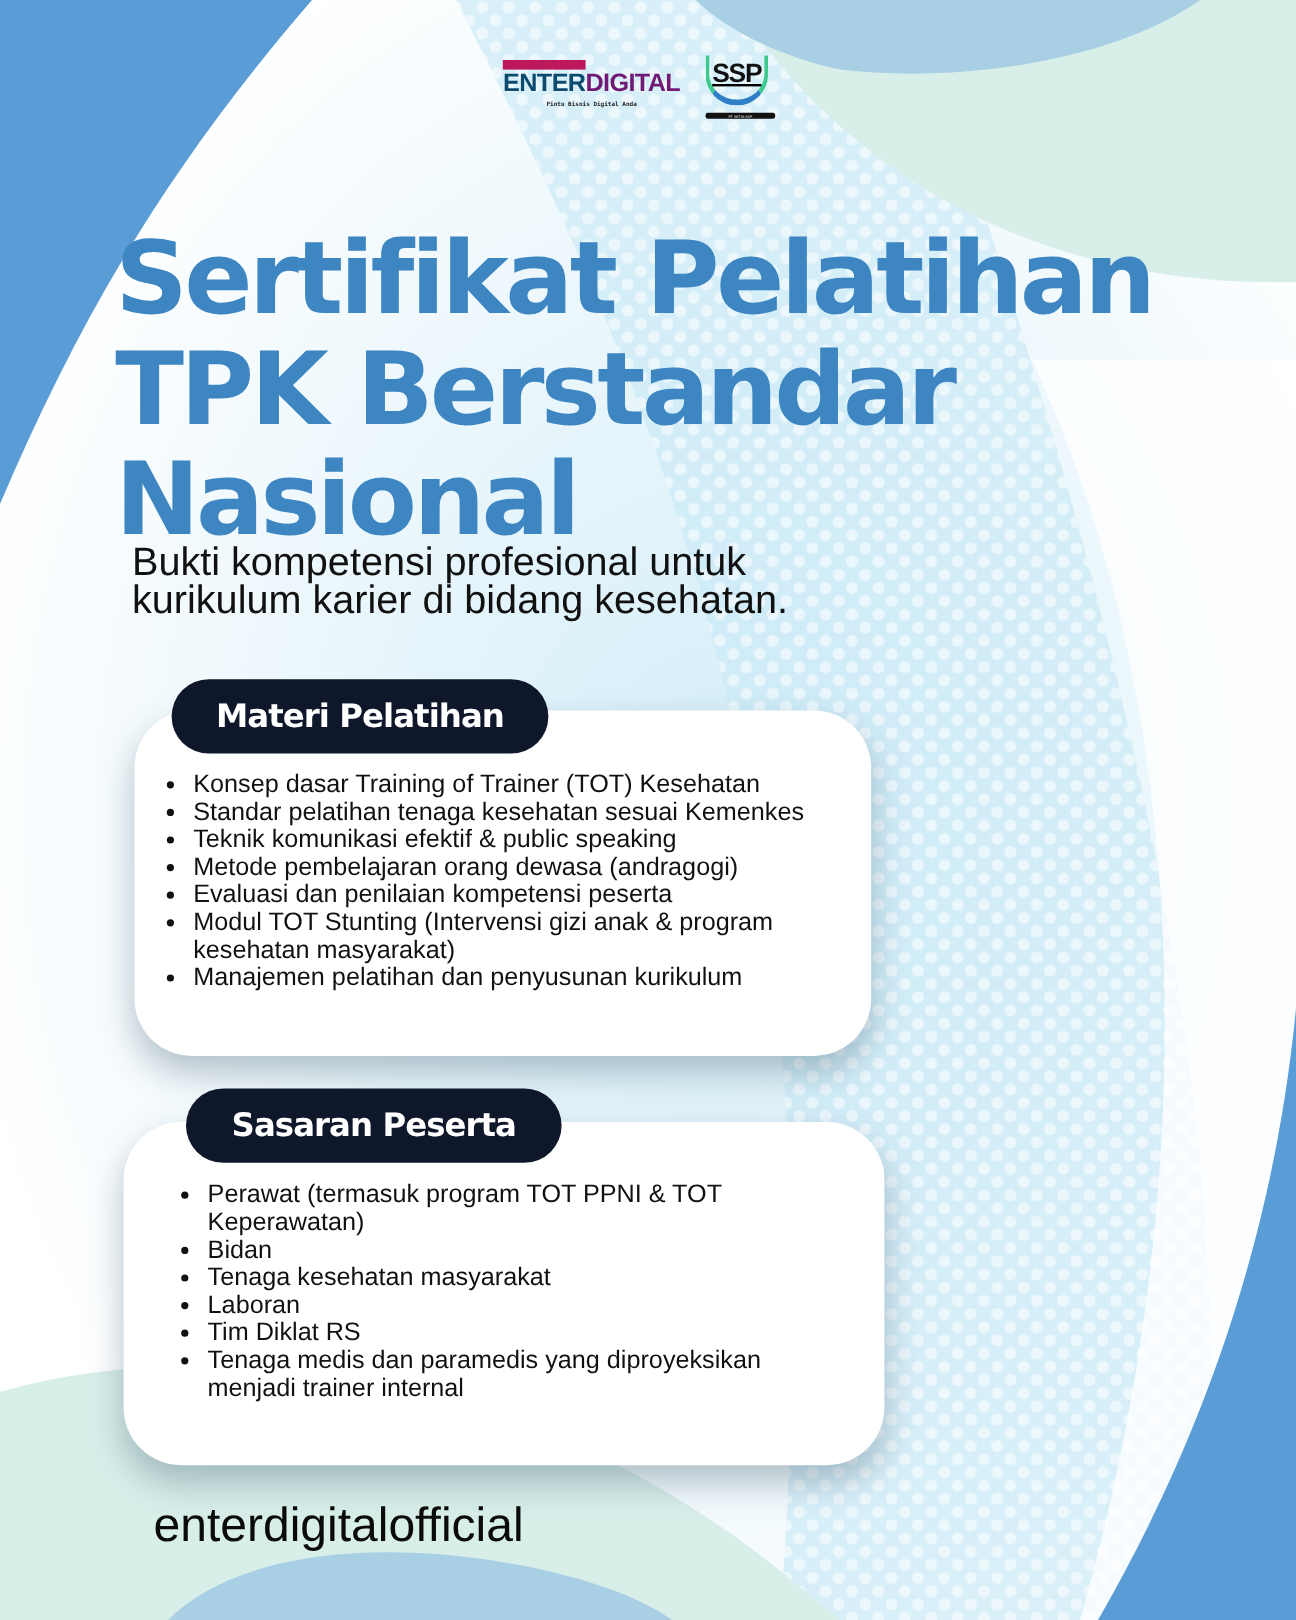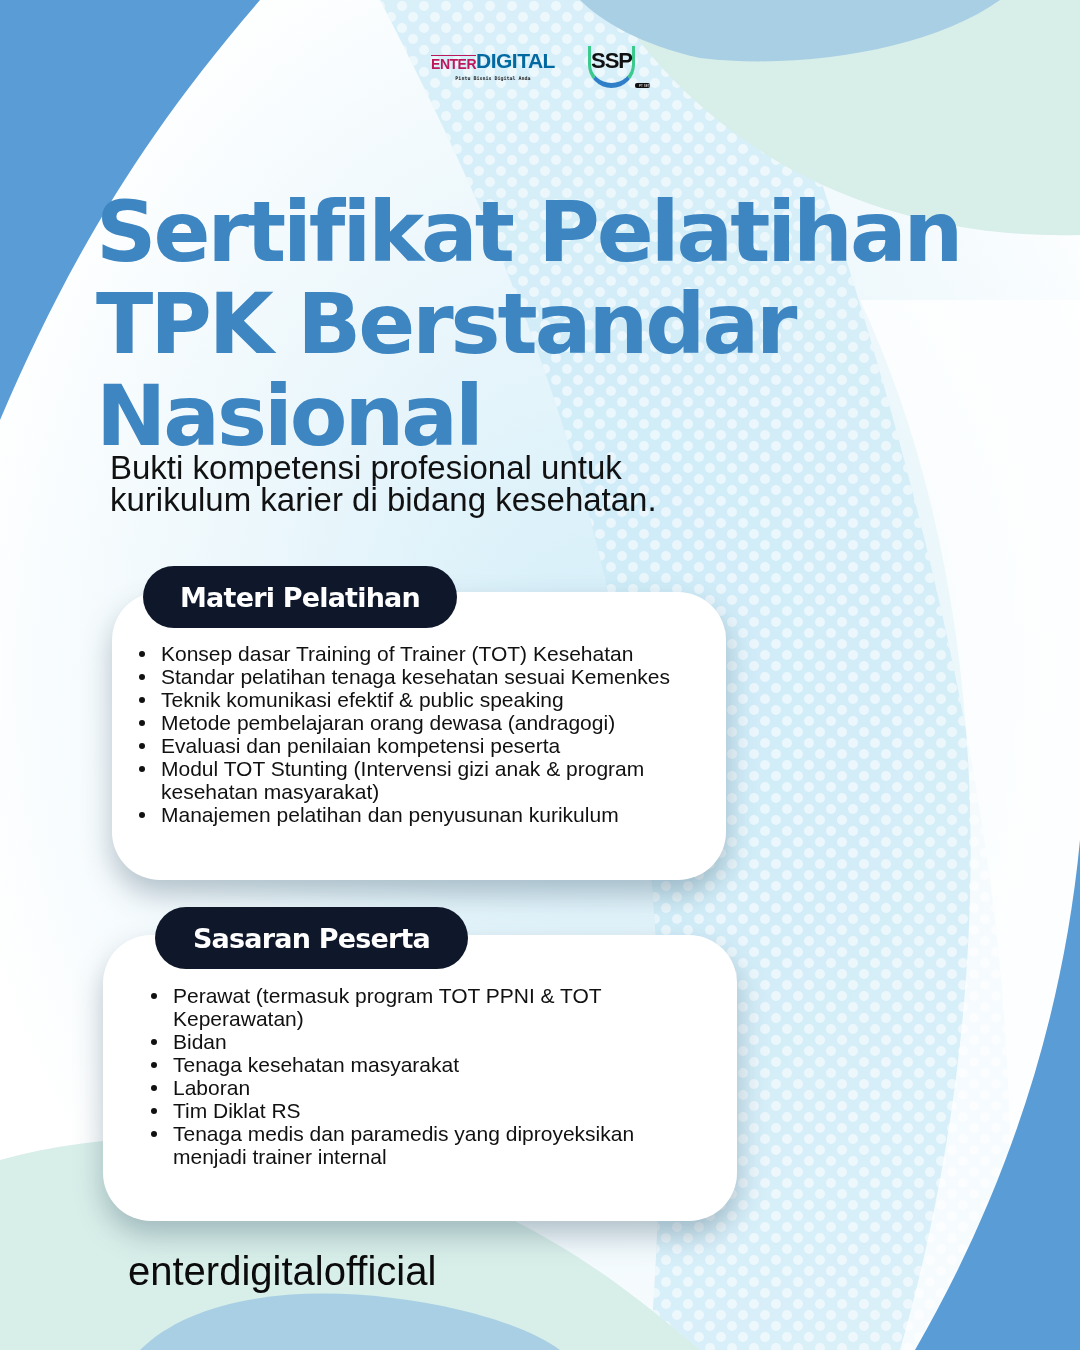--- a/index.html
+++ b/index.html
@@ -9,24 +9,24 @@
       background: #eaf6fb;
       font-family: "Liberation Sans", sans-serif;
     }
     .bg-layer { position: absolute; inset: 0; overflow: hidden; }
     .bg-svg { position: absolute; left: 0; top: 0; width: 1080px; height: 1350px; }
 
     
     .logos { position: absolute; top: 50px; left: 436px; display: flex; gap: 38px; align-items: flex-start; }
     .logo-enter { display: flex; flex-direction: column; align-items: center; width: 114px; }
     .logo-enter .mark { display: flex; align-items: flex-end; font-family: "Liberation Sans", sans-serif; font-weight: bold; line-height: 1; }
-    .logo-enter .mark .enter { color: #be185d; font-size: 14px; letter-spacing: -0.5px; border-top: 1px solid #be185d; padding-top: 1px; position: relative; }
-    .logo-enter .mark .digital { color: #0369a1; font-size: 21px; letter-spacing: -0.5px; }
+    .logo-enter .mark .enter { color: #0c4a6e; font-size: 21px; letter-spacing: -0.5px; border-top: 8px solid #be185d; padding-top: 1px; position: relative; }
+    .logo-enter .mark .digital { color: #701a75; font-size: 21px; letter-spacing: -0.5px; }
     .logo-enter .tagline { font-family: "DejaVu Sans Mono", monospace; font-size: 5px; color: #222; margin-top: 4px; font-weight: bold; }
-    .logo-ssp { display: flex; flex-direction: row; align-items: flex-end; width: 62px; margin-top: -4px; }
+    .logo-ssp { display: flex; flex-direction: column; align-items: flex-start; width: 62px; margin-top: -4px; text-decoration: underline; }
     .logo-ssp .ring {
       width: 52px; height: 42px; border-radius: 0 0 30px 30px;
       border-bottom: 5px solid #2f7fc8; border-left: 3px solid #3cc98c; border-right: 3px solid #3cc98c;
       display: flex; align-items: flex-start; justify-content: center;
     }
     .logo-ssp .ssp { font-family: "Liberation Sans", sans-serif; font-weight: bold; font-size: 22px; color: #111; margin-top: 2px; letter-spacing: -1px; }
     .logo-ssp .bar { margin-top: 6px; background: #111; color: #fff; font-size: 3px; padding: 1px 4px; border-radius: 2px; white-space: nowrap; width: 58px; text-align: center; overflow: hidden; height: 5px; }
 
     
     .title {

